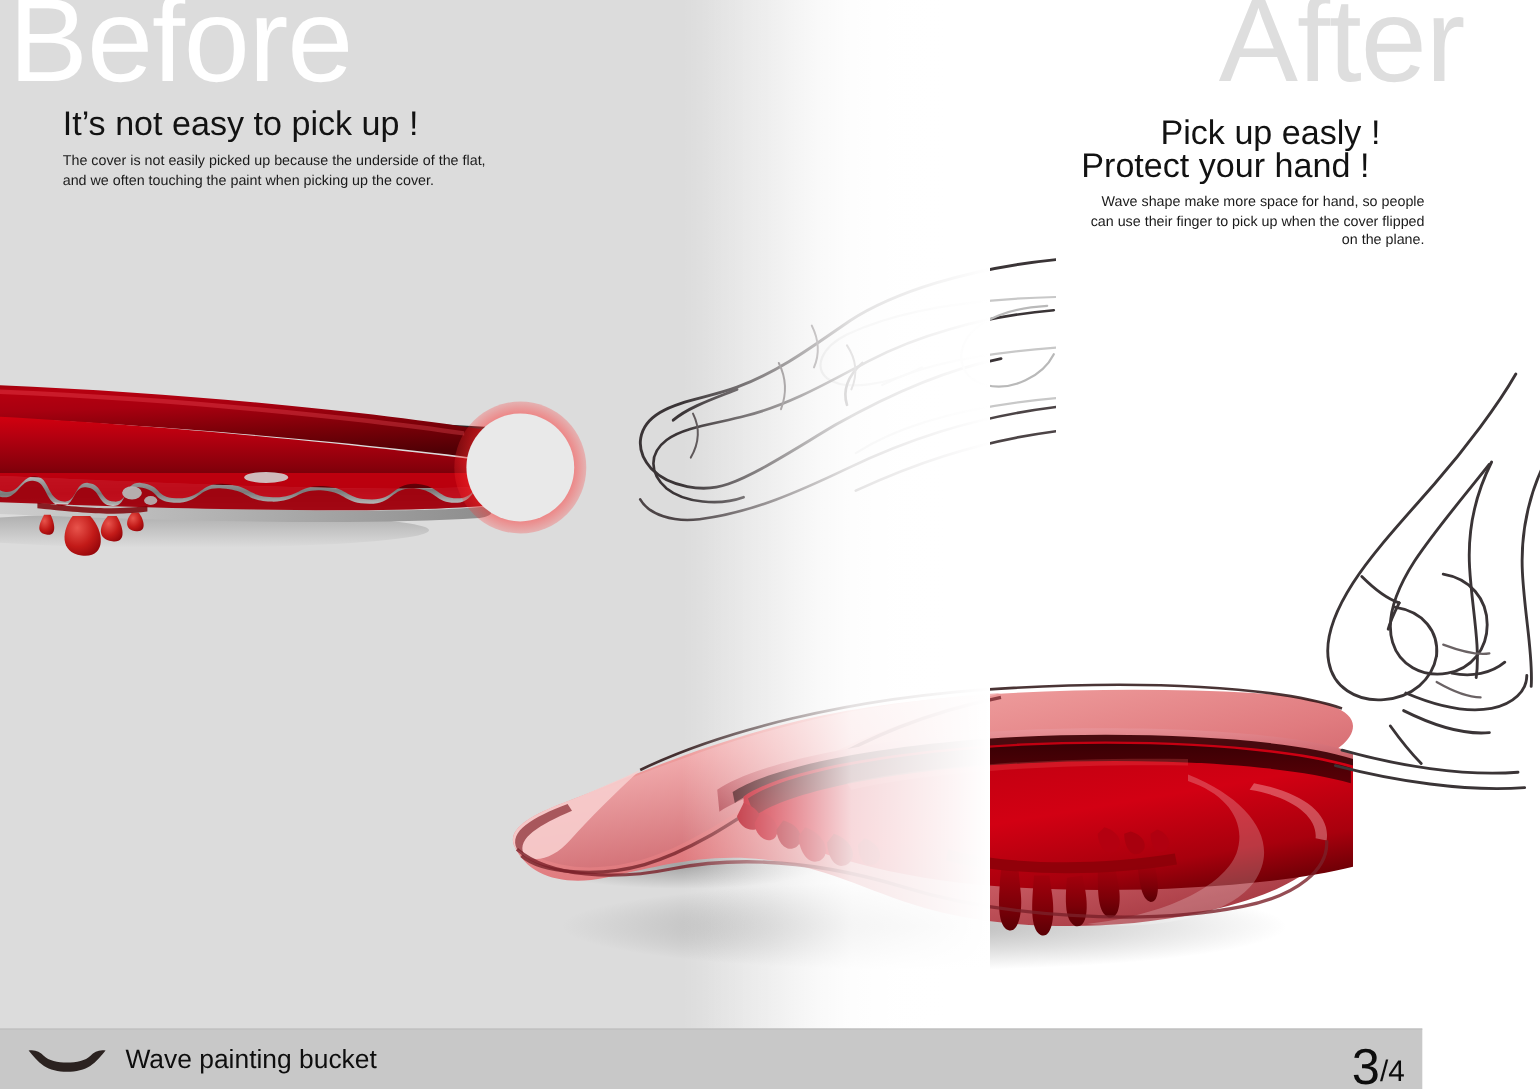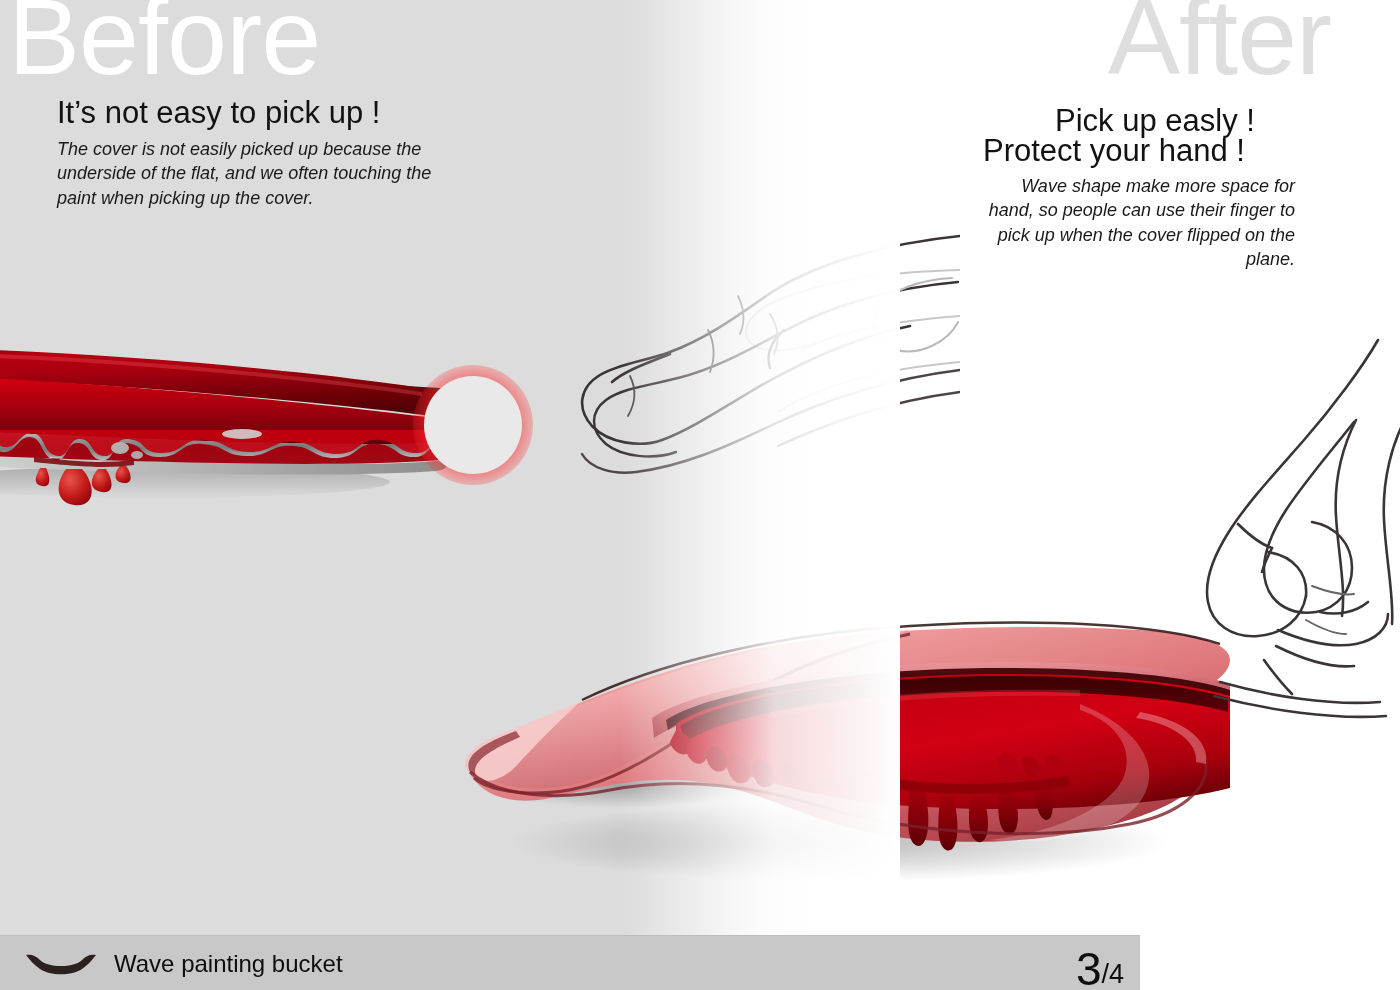--- a/index.html
+++ b/index.html
@@ -42,24 +42,23 @@
   
   .headline {
     position:absolute;
     font-size:31px;
     line-height:1.08;
     color:#121212;
     white-space:nowrap;
   }
   .body-copy {
     position:absolute;
-    font-size:18px;
+    font-size:13px;
     line-height:1.36;
     color:#1a1a1a;
-    font-style:italic;
   }
 
   #left-headline { left:57px; top:96px; }
   #left-body     { left:57px; top:137px; width:390px; }
 
   #right-head-1  { left:1055px; top:104px; }
   #right-head-2  { left:983px;  top:134px; }
   #right-body    { left:985px;  top:174px; width:310px;text-align:right; }
 
   
@@ -85,21 +84,21 @@
         rgba(255,45,45,0.00) 100%);
   }
   #glow-core {
     position:absolute; left:424px; top:376px; width:98px; height:98px;
     border-radius:50%;
     background:#e9e9e9;
   }
 
   
   #footer {
-    position:absolute; left:0; top:935px; width:1140px; height:55px;
+    position:absolute; left:0; top:935px; width:1293px; height:55px;
     background:#c8c8c8;
     border-top:1px solid #bdbdbd;
   }
   #footer-logo { position:absolute; left:22px; top:12px; width:78px; height:32px; }
   #footer-title {
     position:absolute; left:114px; top:14px;
     font-size:24px; color:#0e0e0e;
     white-space:nowrap;
   }
   #page-num {

